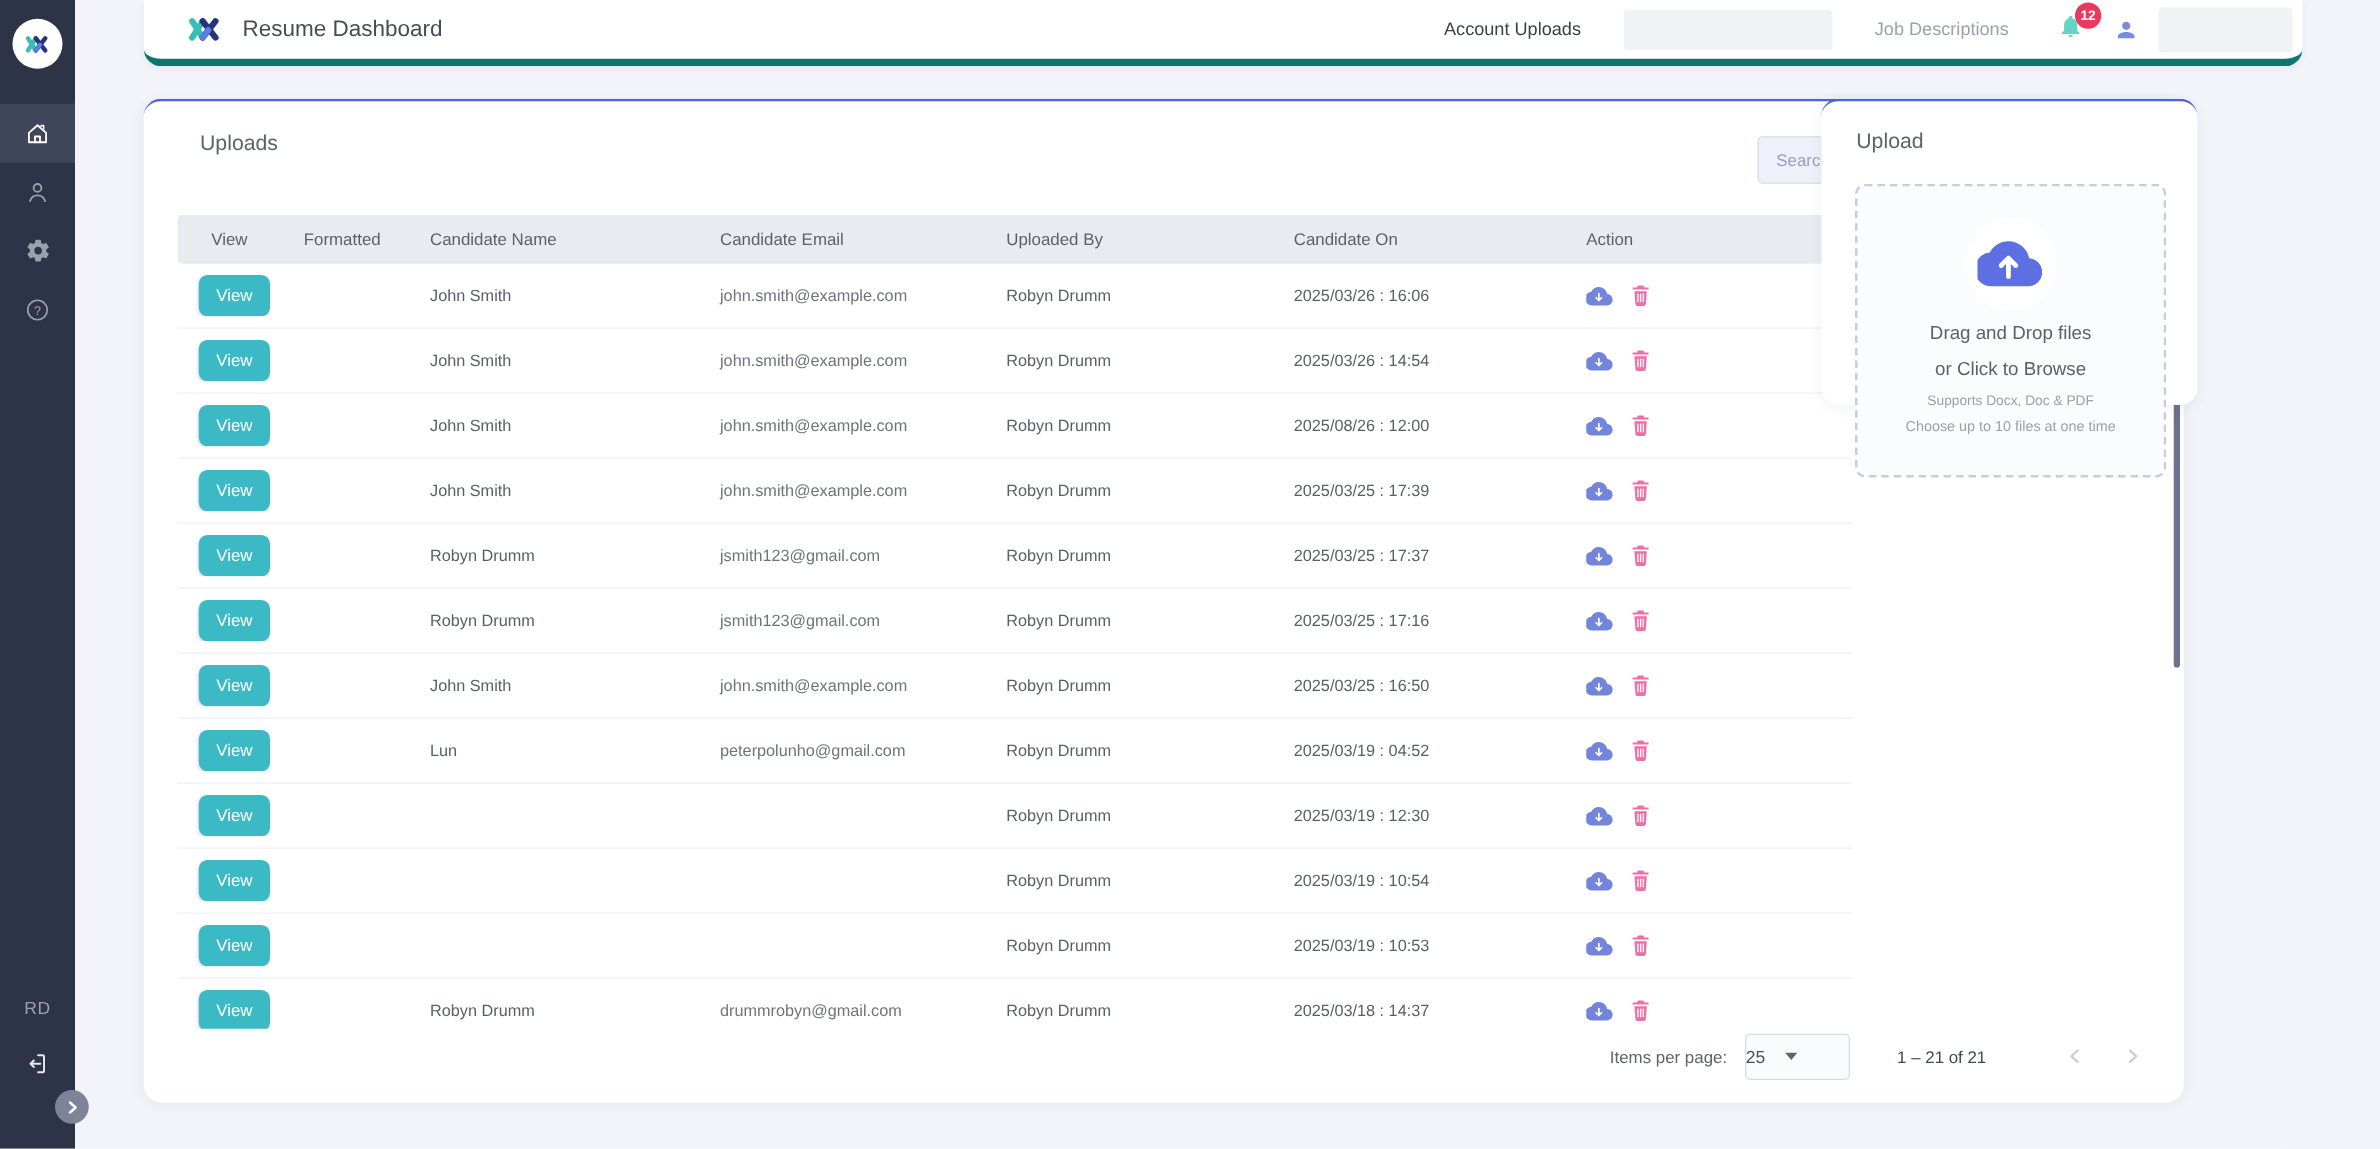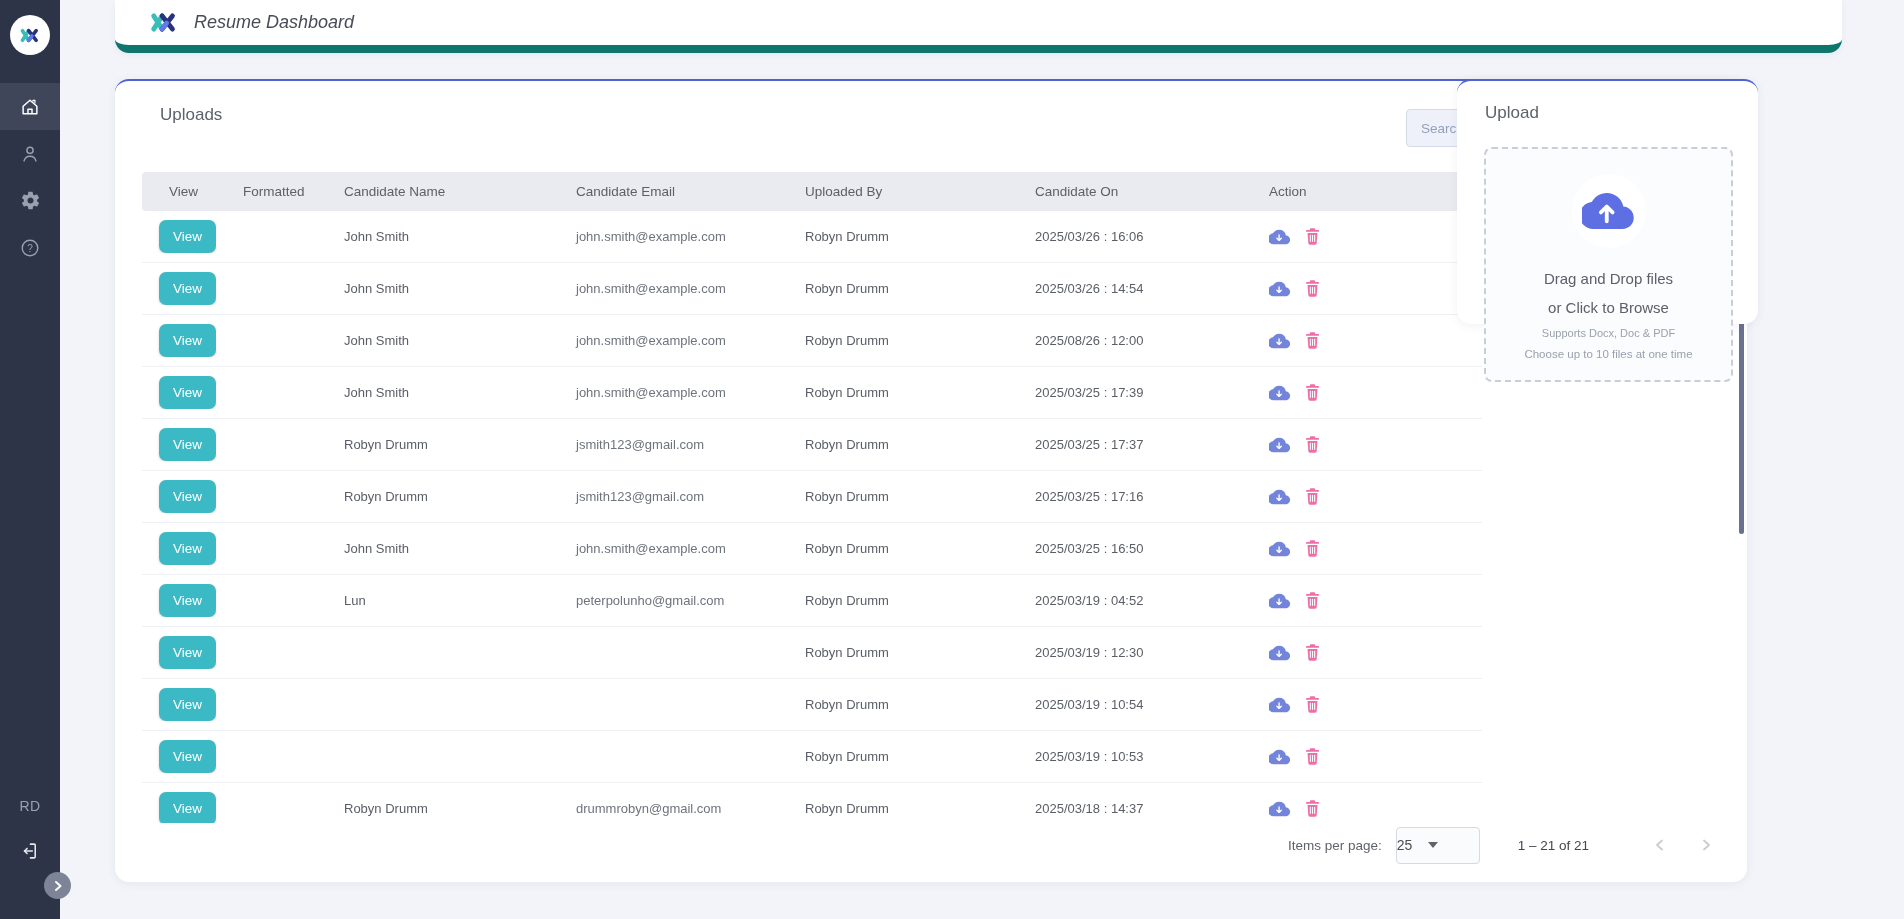--- a/index.html
+++ b/index.html
@@ -20,23 +20,23 @@
   .side-item.active { background:#3f4659; }
   .side-initials { position:absolute; top:798px; left:0; width:60px; text-align:center;
     color:#9aa1af; font-size:14px; letter-spacing:.5px; }
   .side-logout { position:absolute; top:840px; left:0; width:60px; display:flex; justify-content:center; cursor:pointer; }
   .expand-btn { position:absolute; left:44px; top:872px; width:27px; height:27px; border-radius:50%;
     background:#7d8497; border:none; display:flex; align-items:center; justify-content:center;
     cursor:pointer; z-index:7; padding:0; }
 
   
   .topbar { position:absolute; left:115px; top:0; width:1727px; height:53px; background:#fff;
-    border-bottom:8px solid #0f766e; border-radius:0 0 14px 14px;
+    border-bottom:6px solid #0f766e; border-radius:0 0 14px 14px;
     box-shadow:0 2px 6px rgba(60,70,120,.06);
-    display:flex; align-items:center; z-index:4;font-style:italic; }
+    display:flex; align-items:center; z-index:4; }
   .brand { display:flex; align-items:center; gap:15px; margin-left:34px; }
   .brand-title { font-size:18px; color:#474c55; }
   .top-right { margin-left:auto; display:flex; align-items:center; margin-right:8px; }
   .nav-link { font-size:14.5px; cursor:pointer; white-space:nowrap; }
   .nav-link.active { color:#3c4148; }
   .nav-link.inactive { color:#9ba1ac; }
   .redacted { background:#f1f2f5; border-radius:3px; }
   .redacted.box1 { width:167px; height:32px; margin:0 34px; }
   .redacted.box2 { width:107px; height:36px; margin-left:16px; }
   .bell-wrap { position:relative; margin-left:39px; margin-right:24px; cursor:pointer; }
@@ -80,21 +80,21 @@
     justify-content:center; margin-left:16px; cursor:default; padding:0; }
 
   
   .upload-card { position:absolute; left:1457px; top:79px; width:301px; height:245px; background:#fff;
     border-top:2px solid #5163d3; border-radius:14px; box-shadow:0 2px 10px rgba(60,70,120,.07); z-index:3; }
   .upload-title { position:absolute; left:28px; top:22px; font-size:17px; color:#5d626b; font-weight:500; }
   .dropzone { position:absolute; left:27px; top:66px; width:249px; height:235px;
     border:2px dashed #c9cdd7; border-radius:8px; background:#fbfcfe; text-align:center; cursor:pointer; }
   .dz-circle { width:74px; height:74px; border-radius:50%; background:#fff; margin:25px auto 0;
     display:flex; align-items:center; justify-content:center; }
-  .dz1 { margin-top:22px; font-size:15px; color:#5b6069; }
+  .dz1 { margin-top:10px; font-size:15px; color:#5b6069; }
   .dz2 { margin-top:12px; font-size:15px; color:#5b6069; }
   .dz3 { margin-top:11px; font-size:11px; color:#9aa1ac; }
   .dz4 { margin-top:9px; font-size:11.5px; color:#9aa1ac; }
 </style>
 </head>
 <body>
 
 <aside class="sidebar">
   <div class="logo-circle">
     <svg width="22" height="19" viewBox="0 0 32 26">
@@ -145,20 +145,37 @@
 </button>
 
 <header class="topbar">
   <div class="brand">
     <svg width="30" height="25" viewBox="0 0 32 26">
       <path d="M5 6 L14 20 M14 6 L5 20" stroke="#38bdb8" stroke-width="5.2" stroke-linecap="round" fill="none"></path>
       <path d="M14 6 L25 20 M25 6 L14 20" stroke="#27337c" stroke-width="5.2" stroke-linecap="round" fill="none"></path>
       <path d="M14 20 L18.8 13.6" stroke="#5d7ce6" stroke-width="5.2" stroke-linecap="round" fill="none"></path>
     </svg>
     <span class="brand-title">Resume Dashboard</span>
+  </div>
+  <div class="top-right">
+    <span class="nav-link active">Account Uploads</span>
+    <span class="redacted box1"></span>
+    <span class="nav-link inactive">Job Descriptions</span>
+    <span class="bell-wrap">
+      <svg width="21" height="22" viewBox="0 0 24 24" fill="#65d4c6">
+        <path d="M12 22c1.1 0 2-.9 2-2h-4c0 1.1.9 2 2 2zm6-6v-5c0-3.07-1.63-5.64-4.5-6.32V4c0-.83-.67-1.5-1.5-1.5s-1.5.67-1.5 1.5v.68C7.64 5.36 6 7.92 6 11v5l-2 2v1h16v-1l-2-2z"></path>
+      </svg>
+      <span class="badge">12</span>
+    </span>
+    <span class="profile-icon">
+      <svg width="20" height="20" viewBox="0 0 24 24" fill="#7b8ce0">
+        <path d="M12 12c2.21 0 4-1.79 4-4s-1.79-4-4-4-4 1.79-4 4 1.79 4 4 4zm0 2c-2.67 0-8 1.34-8 4v2h16v-2c0-2.66-5.33-4-8-4z"></path>
+      </svg>
+    </span>
+    <span class="redacted box2"></span>
   </div>
 </header>
 
 <main class="uploads-card">
   <h2 class="uploads-title" style="margin:0;">Uploads</h2>
   <input class="search-input" type="text" placeholder="Search" style="">
 
   <div class="table">
     <div class="thead">
       <div class="hcell">View</div>

